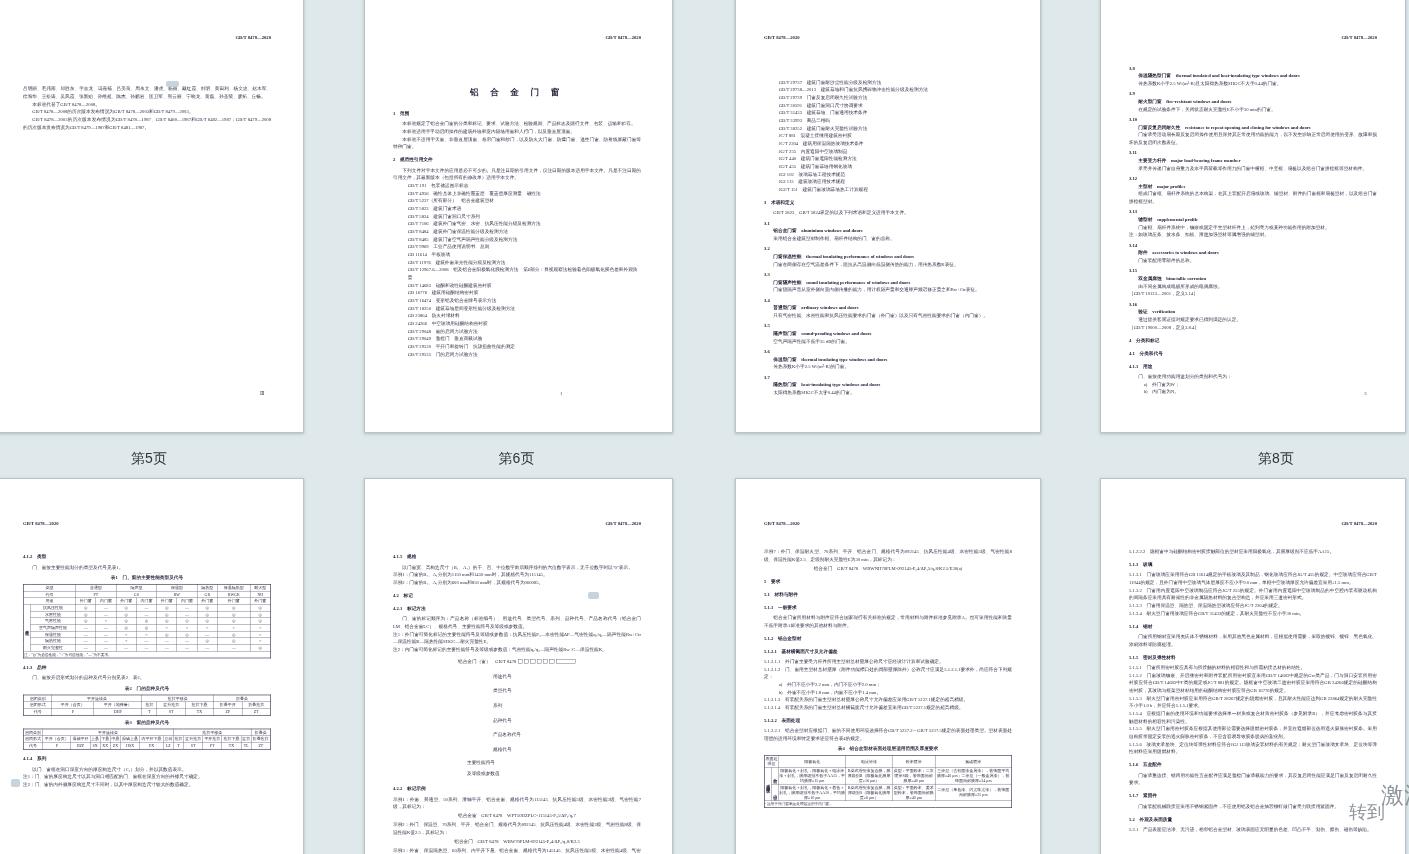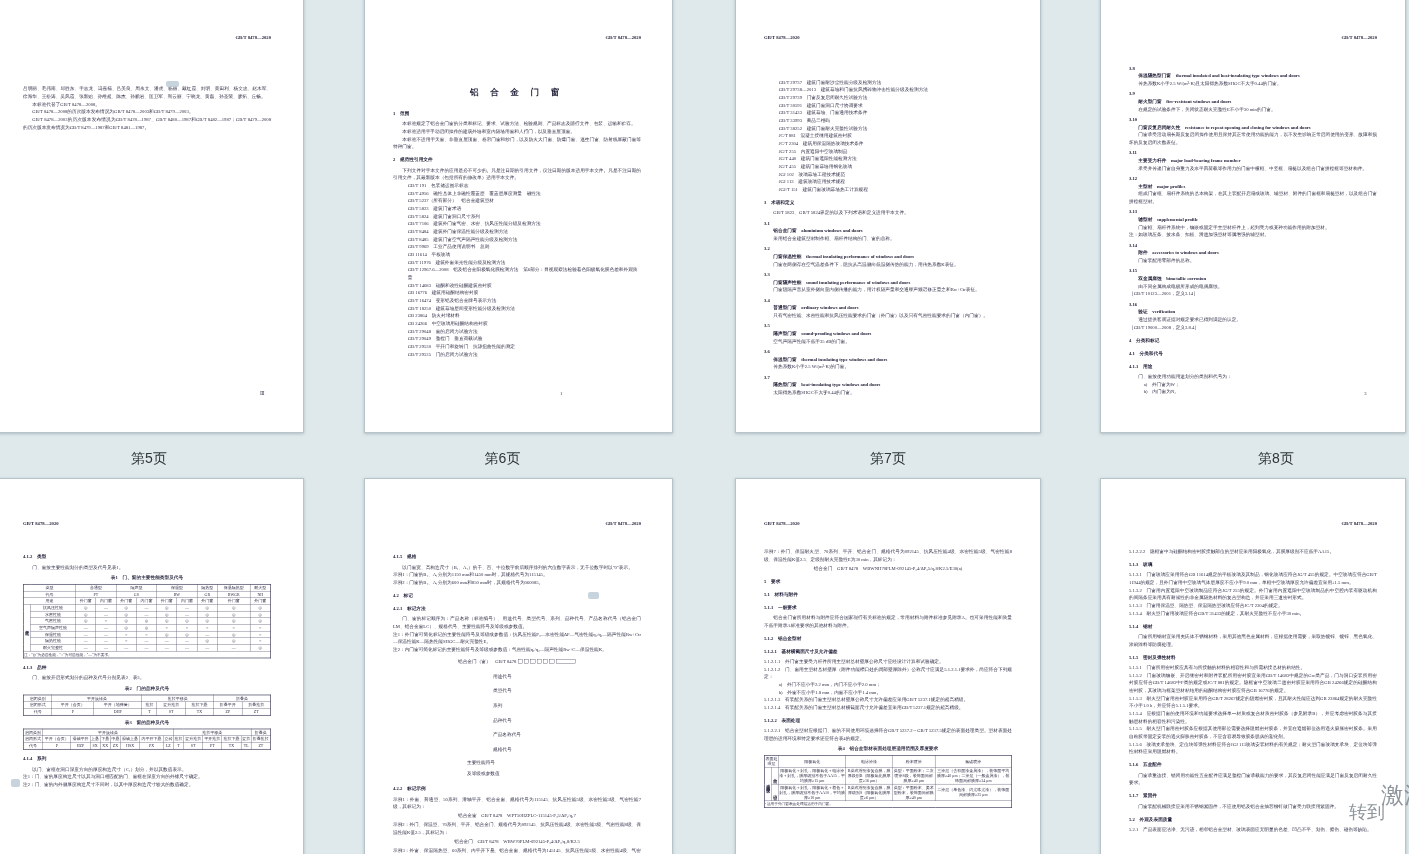--- a/index.html
+++ b/index.html
@@ -48,21 +48,21 @@
   .tnote{text-align:left !important;font-size:11px;}
   .diag{margin:14px 0 10px 0;}
   .diagrow{display:flex;align-items:center;justify-content:center;gap:5px;}
   .diagt{font-size:14px;white-space:nowrap;}
   .bx{display:inline-block;height:13px;border:1.5px solid #2e2e46;box-sizing:border-box;}
   .diaglbls{margin-left:300px;margin-top:10px;}
   .dl{line-height:44px;font-size:14px;text-align:left;}
   .dlx{margin-left:-78px;line-height:34px;}
   .plabel{position:absolute;top:438px;height:40px;line-height:40px;text-align:center;
     font-size:14px;color:#2e3438;font-family:"Liberation Sans","DejaVu Sans",sans-serif;}
-  .pl0{left:-6px;width:310px;} .pl1{left:348px;width:309px;}
+  .pl0{left:-6px;width:310px;} .pl1{left:362px;width:309px;}
   .pl2{left:735px;width:306px;} .pl3{left:1123px;width:306px;}
   .wm{position:absolute;color:#8e969c;font-family:"Liberation Sans","DejaVu Sans",sans-serif;
     white-space:nowrap;z-index:5;}
   .wm1{left:1381px;top:780px;font-size:23px;}
   .wm2{left:1349px;top:800px;font-size:18px;}
   .mark{position:absolute;background:#b9c8d4;border-radius:2px;opacity:.8;z-index:4;}
 </style>
 </head>
 <body>
 
@@ -533,21 +533,20 @@
         <div class="par">门窗承重连接、锁闭用功能性五金配件应满足整樘门窗承载能力的要求，其反复启闭性能应满足门窗反复启闭耐久性要求。</div>
         <div class="sec">5.1.7　紧固件</div>
         <div class="par">门窗装配机械联接应采用不锈钢紧固件，不应使用铝及铝合金抽芯铆钉做门窗受力联接用紧固件。</div>
         <div class="sec">5.2　外观及表面质量</div>
         <div class="parn">5.2.1　产品表面应洁净、无污迹，相邻铝合金型材、玻璃表面应无明显的色差、凹凸不平、划伤、擦伤、碰伤等缺陷。</div>
       </div>
     </div>
 
   <div class="plabel pl0">第5页</div>
   <div class="plabel pl1">第6页</div>
-  <div class="plabel pl2">第7页</div>
   <div class="plabel pl3">第8页</div>
 
   <div class="wm wm1">激活</div>
   <div class="wm wm2">转到</div>
 <div class="mark" style="left: 166px; top: 81px; width: 13px; height: 6px;"></div>
     <div class="mark" style="left: 588px; top: 592px; width: 11px; height: 7px;"></div>
     <div class="mark" style="left: 11px; top: 779px; width: 9px; height: 8px;"></div>
   </div>
 
 </body></html>

